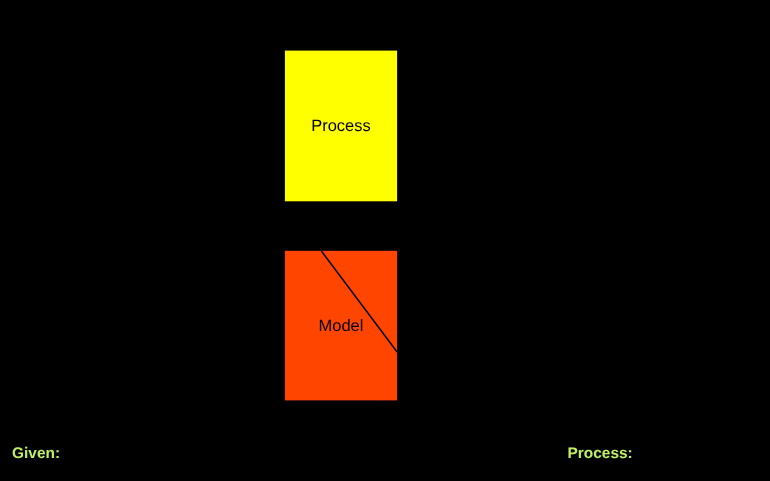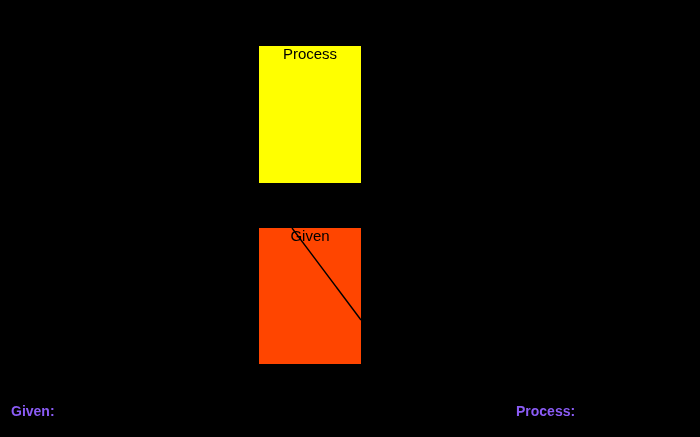--- a/index.html
+++ b/index.html
@@ -18,20 +18,21 @@
     height: 437px;
     background: #000000;
     overflow: hidden;
   }
 
   
   .node {
     position: absolute;
     box-sizing: border-box;
     display: flex;
+    align-items: center;
     justify-content: center;
   }
 
   .node-label {
     font-family: "Liberation Sans", sans-serif;
     font-size: 15px;
     line-height: 1;
     color: #000000;
     white-space: nowrap;
     user-select: none;
@@ -69,21 +70,21 @@
     position: relative;
     z-index: 2;
   }
 
   
   .annotation {
     position: absolute;
     font-family: "Liberation Sans", sans-serif;
     font-size: 14px;
     font-weight: bold;
-    color: #8b5cf6;
+    color: #bef264;
     line-height: 1;
     white-space: nowrap;
     user-select: none;
   }
 
   #label-given {
     left: 11px;
     top: 404px;
   }
 
@@ -98,20 +99,20 @@
 <div id="canvas">
 
   <div class="node" id="node-process">
     <span class="node-label">Process</span>
   </div>
 
   <div class="node" id="node-model">
     <svg id="model-diagonal" viewBox="0 0 102 136" preserveAspectRatio="none">
       <line x1="33" y1="0" x2="102" y2="92" stroke="#000000" stroke-width="1.4"></line>
     </svg>
-    <span class="node-label">Given</span>
+    <span class="node-label">Model</span>
   </div>
 
   <div class="annotation" id="label-given">Given:</div>
 
   <div class="annotation" id="label-required">Process:</div>
 
 </div>
 
 </body></html>

